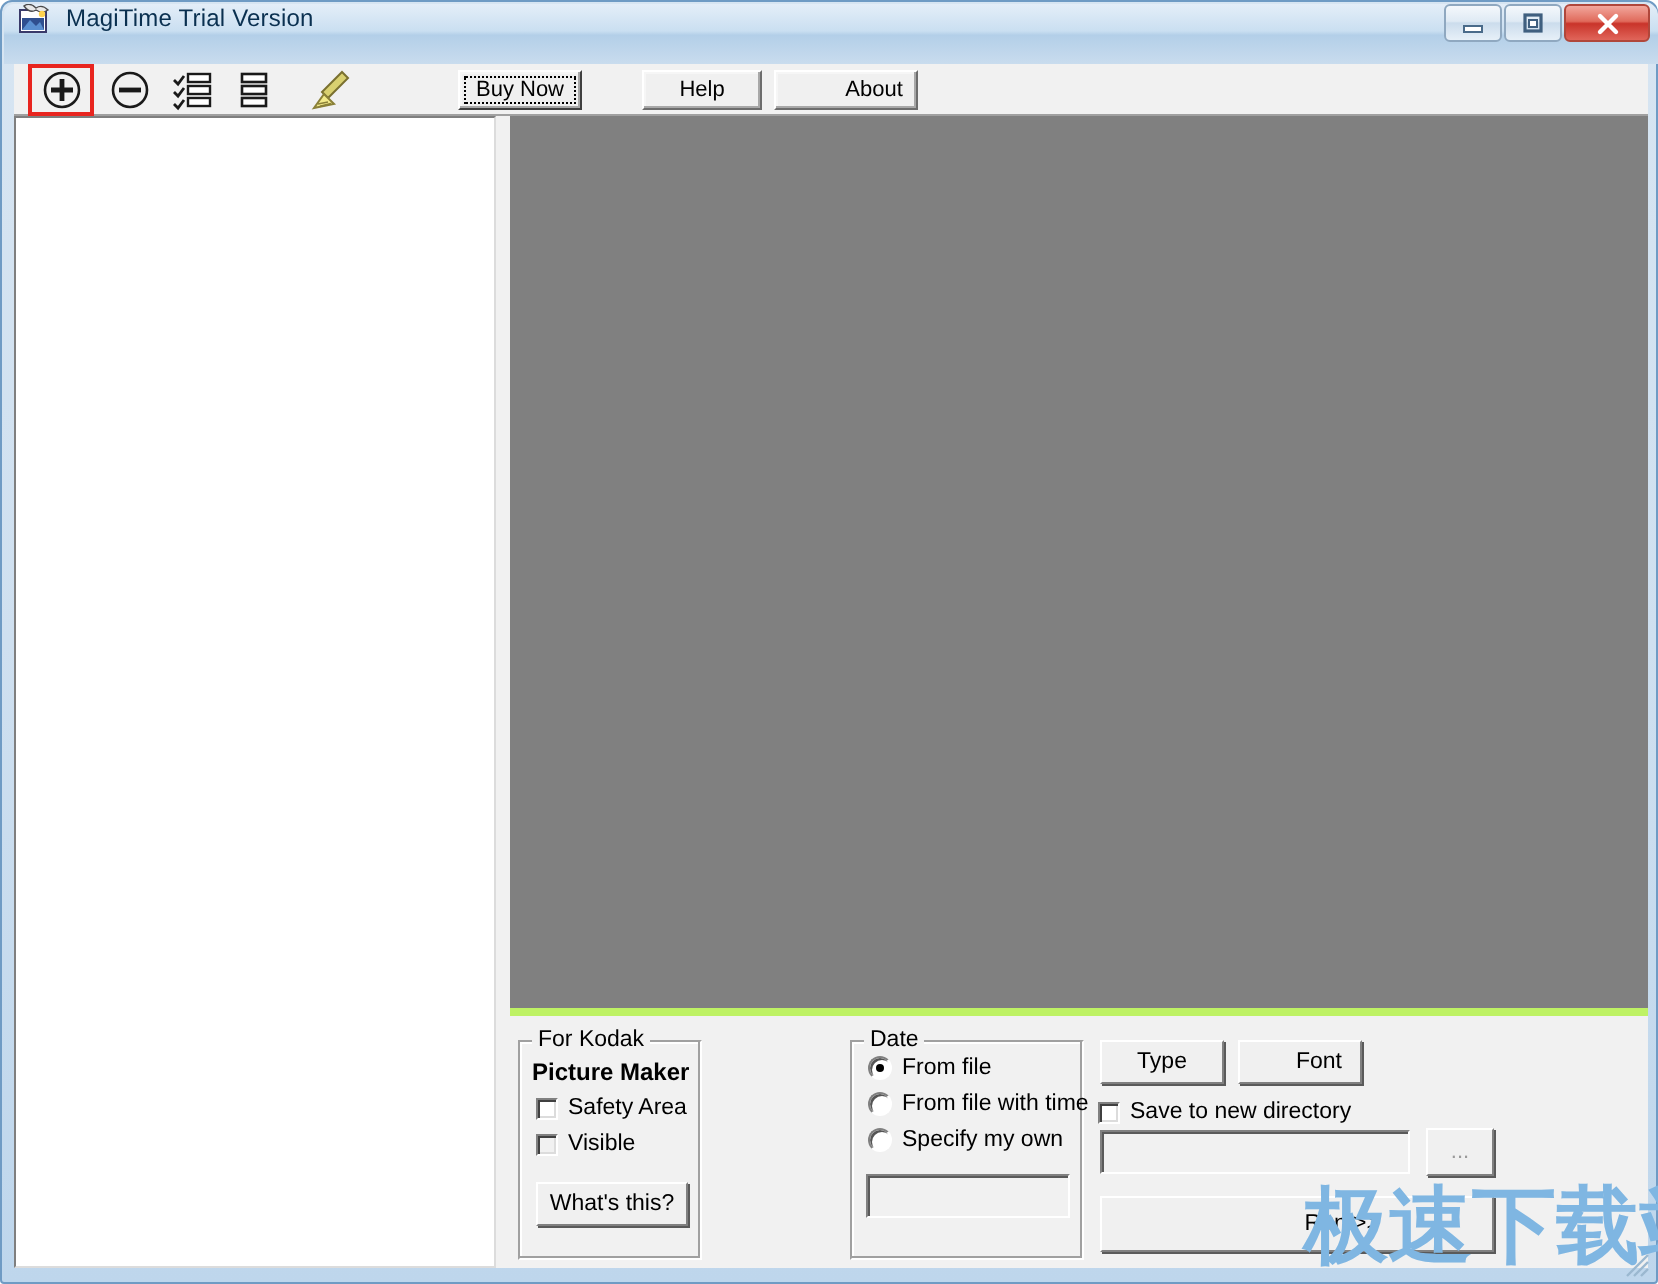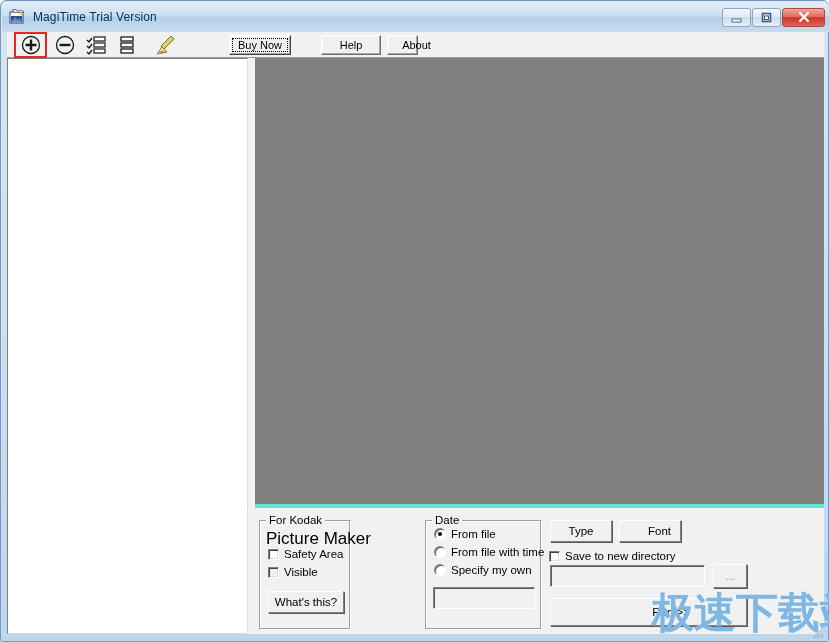--- a/index.html
+++ b/index.html
@@ -20,21 +20,21 @@
     border-radius: 6px 6px 2px 2px;
     padding: 0;
   }
 
   
   #title-bar {
     position: absolute; left: 1px; top: 1px;
     width: 827px; height: 30px;
     background: linear-gradient(to bottom, #e4eef8 0%, #cadff1 45%, #b3cfe8 52%, #c9dcee 100%);
     border-radius: 5px 5px 0 0;
-    display: flex; align-items: center;
+    display: flex; align-items: flex-start;
   }
   #app-icon {
     width: 17px; height: 16px;
     margin-left: 7px; margin-right: 7px;
     position: relative;
     flex: 0 0 auto;
   }
   #title-text {
     font-size: 12px;
     color: #0a3050;
@@ -100,21 +100,21 @@
     border-right: 1px solid #404040;
     border-bottom: 1px solid #404040;
   }
   #buy-now-inner {
     border: 1px dotted #000;
     width: 56px; height: 14px;
     display: flex; align-items: center; justify-content: center;
     font-size: 11px;
   }
   #help-button { width: 60px; margin-left: 30px; text-align: center; }
-  #about-button { width: 31px; margin-left: 6px; padding-left: 28px; }
+  #about-button { width: 72px; margin-left: 6px; padding-left: 28px; }
 
   
   #client-area {
     position: absolute; left: 6px; top: 57px;
     width: 817px; height: 576px;
     background: #f1f1f1;
   }
 
   
   #left-panel {
@@ -131,21 +131,21 @@
   #splitter {
     position: absolute; left: 241px; top: 0px;
     width: 7px; height: 576px;
     background: #f1f1f1;
   }
 
   
   #right-panel {
     position: absolute; left: 248px; top: 0px;
     width: 569px; height: 576px;
-    background: #5eead4;
+    background: #bef264;
   }
   #preview-area {
     position: absolute; left: 0px; top: 0px;
     width: 569px; height: 446px;
     background: #808080;
   }
 
   
   #bottom-controls {
     position: absolute; left: 0px; top: 450px;
@@ -169,23 +169,24 @@
     color: #000;
     white-space: nowrap;
   }
 
   #group-kodak { left: 4px; top: 12px; width: 92px; height: 110px; }
   #group-position { left: 102px; top: 12px; width: 62px; height: 110px; }
   #group-date { left: 170px; top: 12px; width: 117px; height: 110px; }
 
   .static-label {
     position: absolute;
-    font-size: 17px;
+    font-size: 12px;
     color: #000;
     white-space: nowrap;
+    font-weight: bold;
   }
   .label-dim { color: #9a9a9a; }
 
   .chk-row { position: absolute; display: flex; align-items: center; }
   .chk-box {
     width: 11px; height: 11px;
     background: #ffffff;
     border-top: 1px solid #808080;
     border-left: 1px solid #808080;
     border-right: 1px solid #ffffff;

